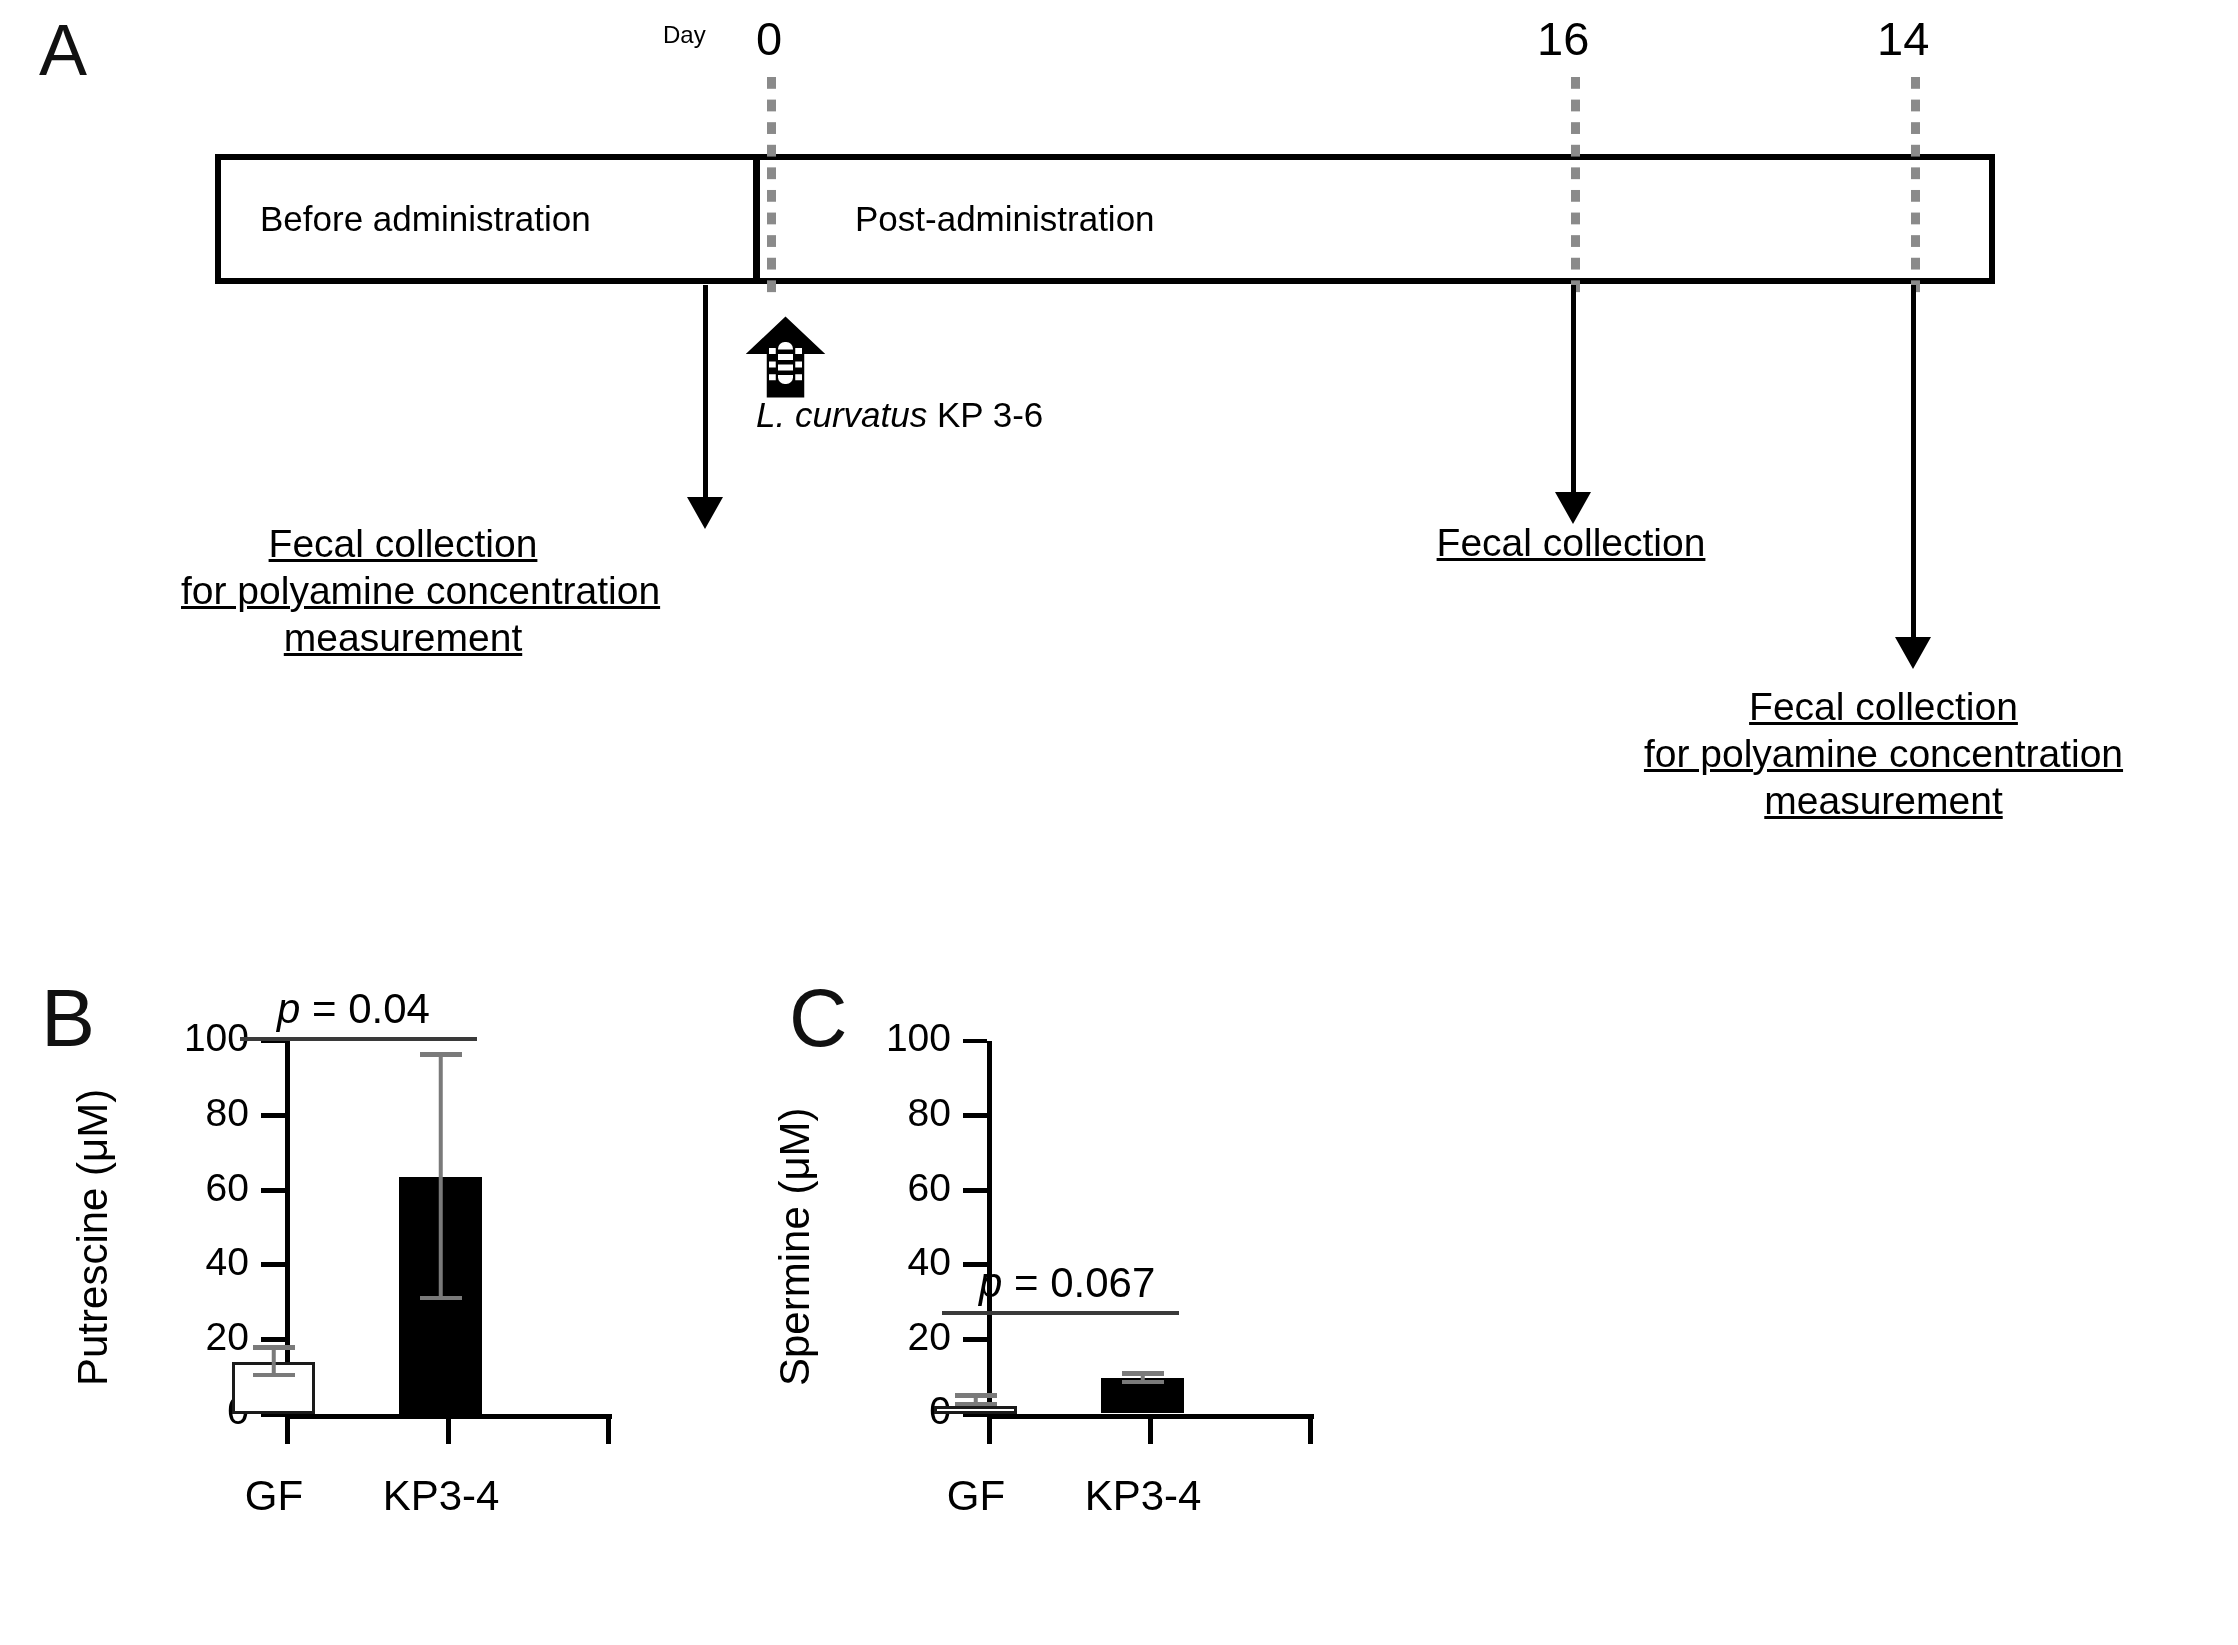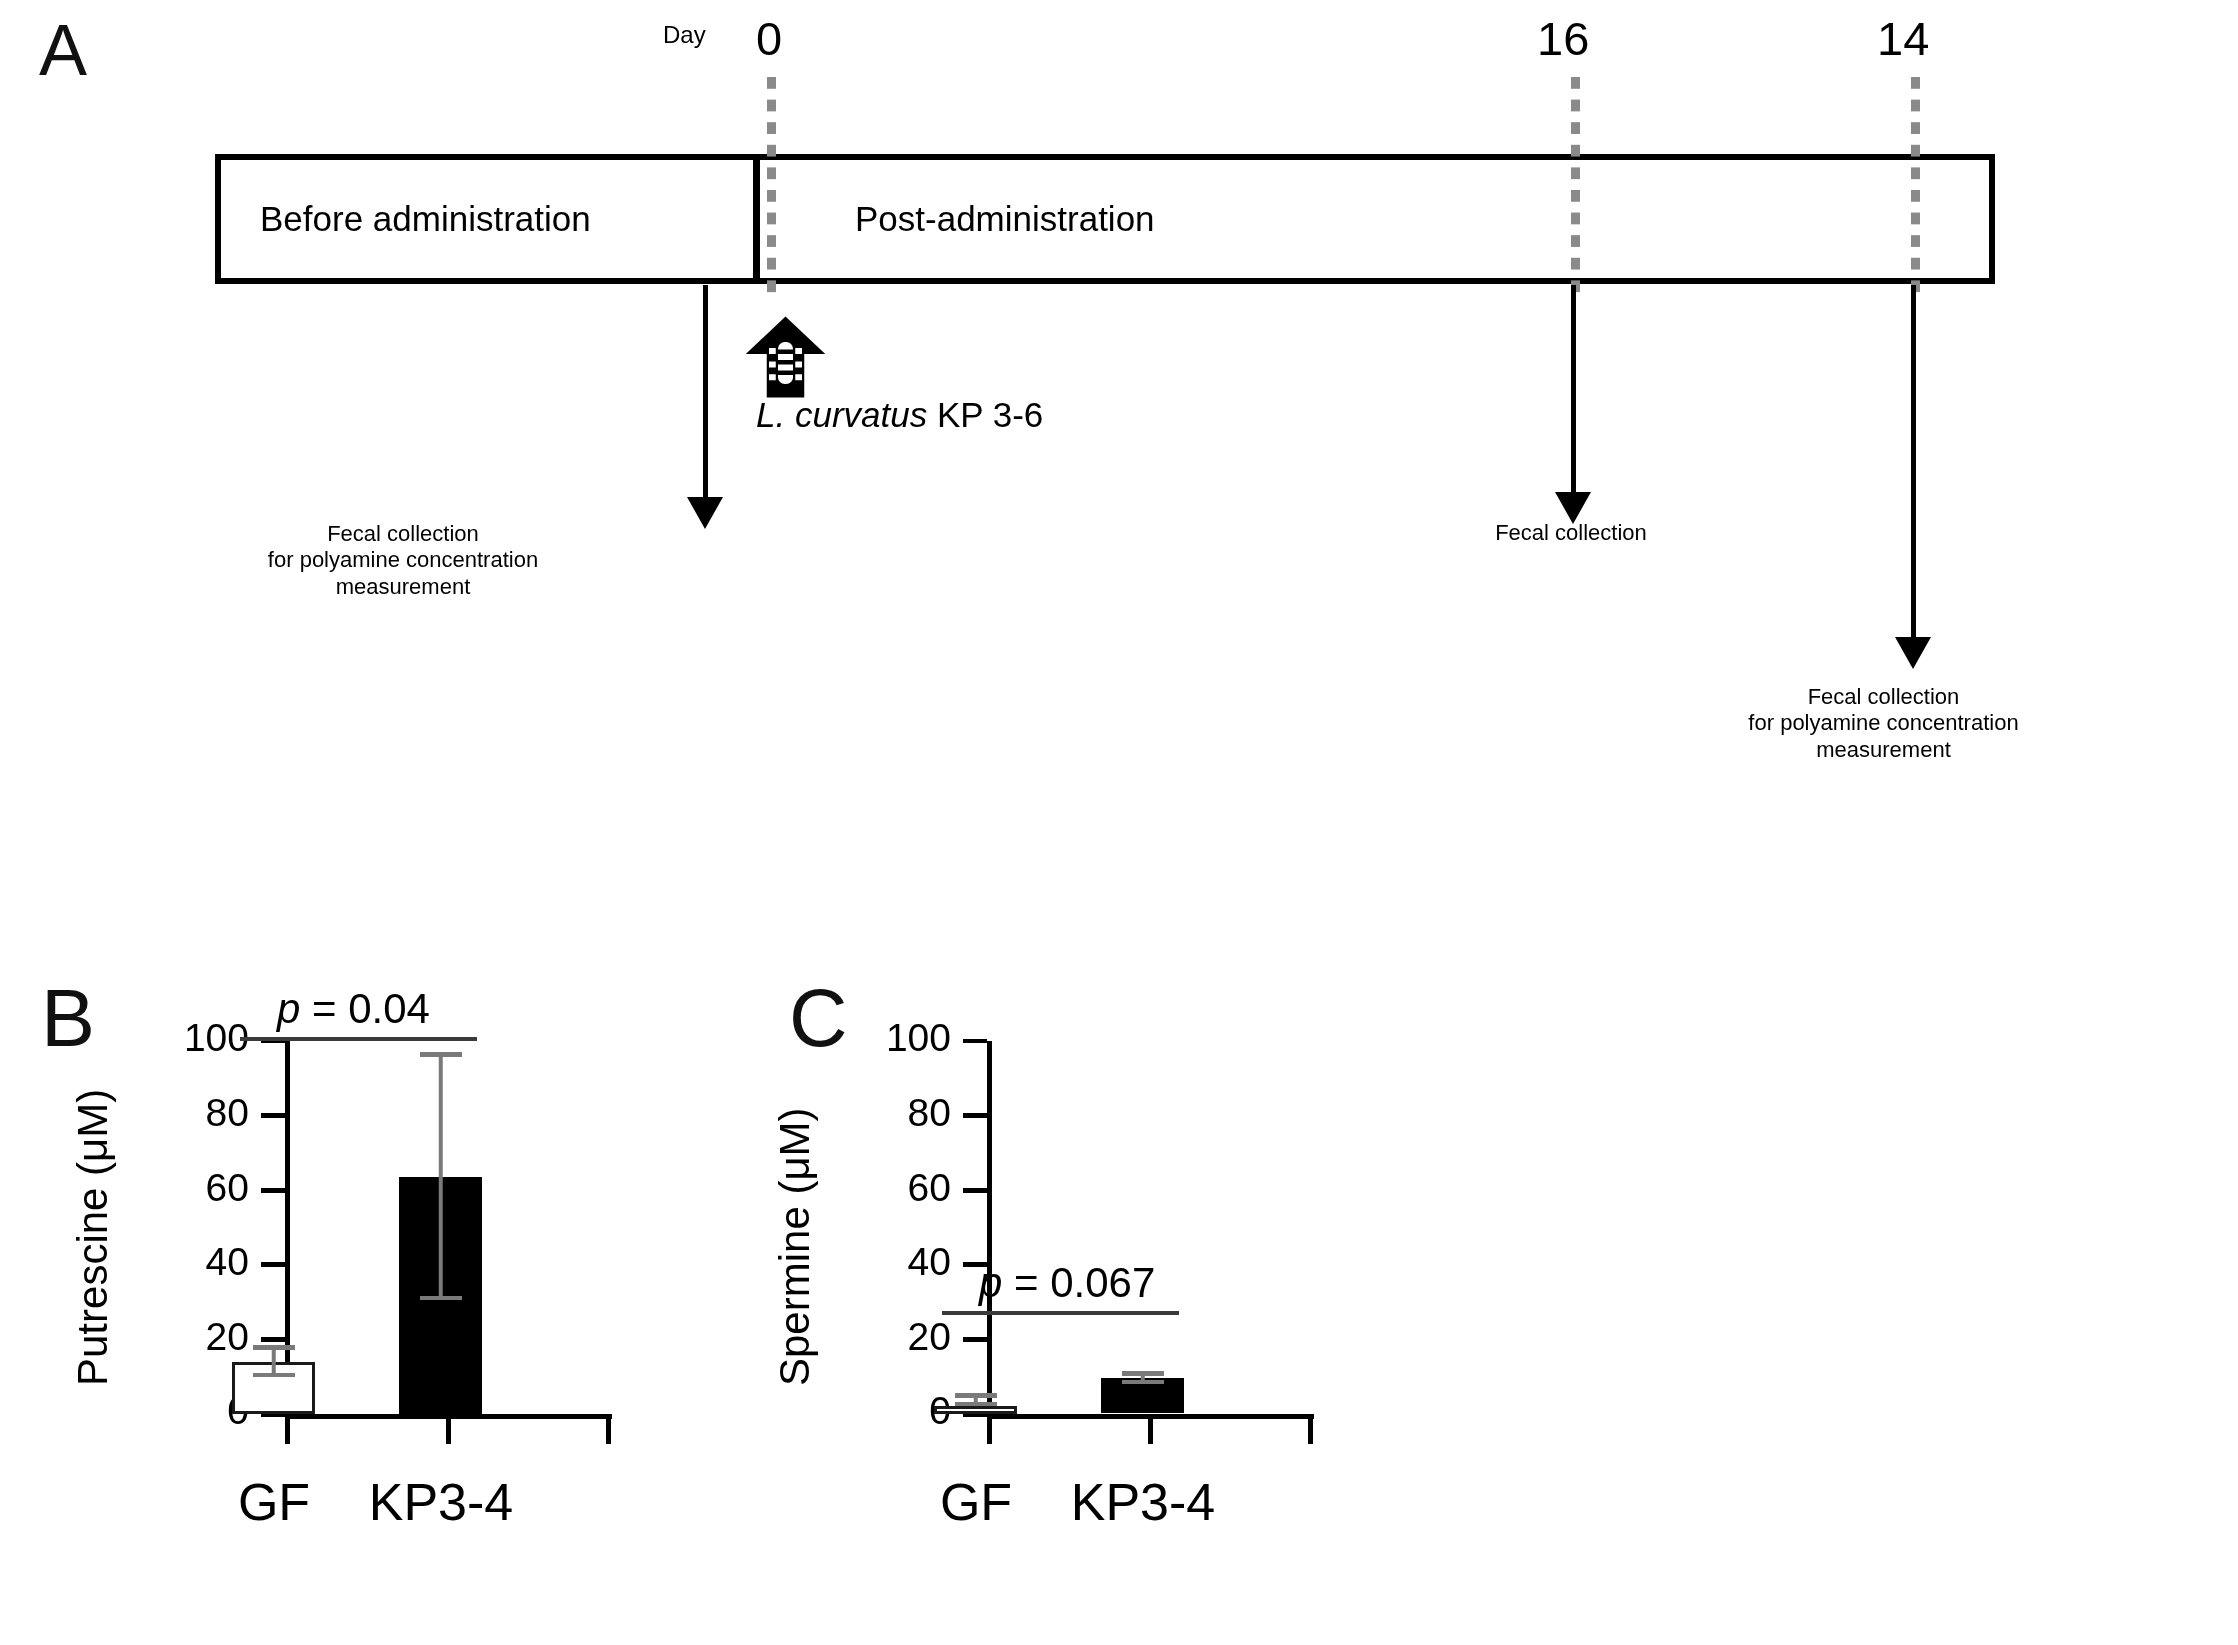--- a/index.html
+++ b/index.html
@@ -41,21 +41,21 @@
   #drop-14{left:1911px;top:285px;height:358px;}
   .head{width:0;height:0;border-left:18px solid transparent;border-right:18px solid transparent;
         border-top:32px solid #000;}
   #head-0{left:687px;top:497px;}
   #head-10{left:1555px;top:492px;}
   #head-14{left:1895px;top:637px;}
 
   
   #bact-arrow{left:744px;top:315px;width:83px;height:84px;}
 
-  .note{font-size:22px;line-height:1.20;text-align:center;white-space:nowrap;}
+  .note{font-size:39px;line-height:1.20;text-align:center;white-space:nowrap;text-decoration:underline;}
   #note-0{left:181px;top:521px;width:444px;}
   #note-10{left:1326px;top:520px;width:490px;}
   #note-14{left:1620px;top:684px;width:527px;}
 
   #strain-label{left:756px;top:395px;font-size:35px;white-space:nowrap;}
   #strain-label i{font-style:italic;}
 
   
   #panelB-letter{left:41px;top:978px;font-size:81px;}
   #panelC-letter{left:789px;top:978px;font-size:81px;}
@@ -80,21 +80,21 @@
   .err{position:absolute;}
   .err .stem{position:absolute;left:50%;transform:translateX(-50%);width:4.5px;background:#7a7a7a;}
   .err .cap{position:absolute;left:50%;transform:translateX(-50%);width:42px;height:4.5px;background:#7a7a7a;}
 
   .sigline{position:absolute;height:3.8px;background:#3a3a3a;}
   .siglabel{position:absolute;font-size:42px;white-space:nowrap;}
   .siglabel i{font-style:italic;}
 
   .ylabel{position:absolute;font-size:42px;white-space:nowrap;
           transform-origin:left top;transform:rotate(-90deg);}
-  .xcat{position:absolute;font-size:52px;text-align:center;white-space:nowrap;}
+  .xcat{position:absolute;font-size:42px;text-align:center;white-space:nowrap;}
 </style>
 </head>
 <body>
 
 <div class="abs panel-letter" id="panelA-letter">A</div>
 
 <div class="abs" id="timeline-box"></div>
 <div class="abs" id="timeline-divider"></div>
 
 <div class="abs phase-label" id="before-label">Before administration</div>

